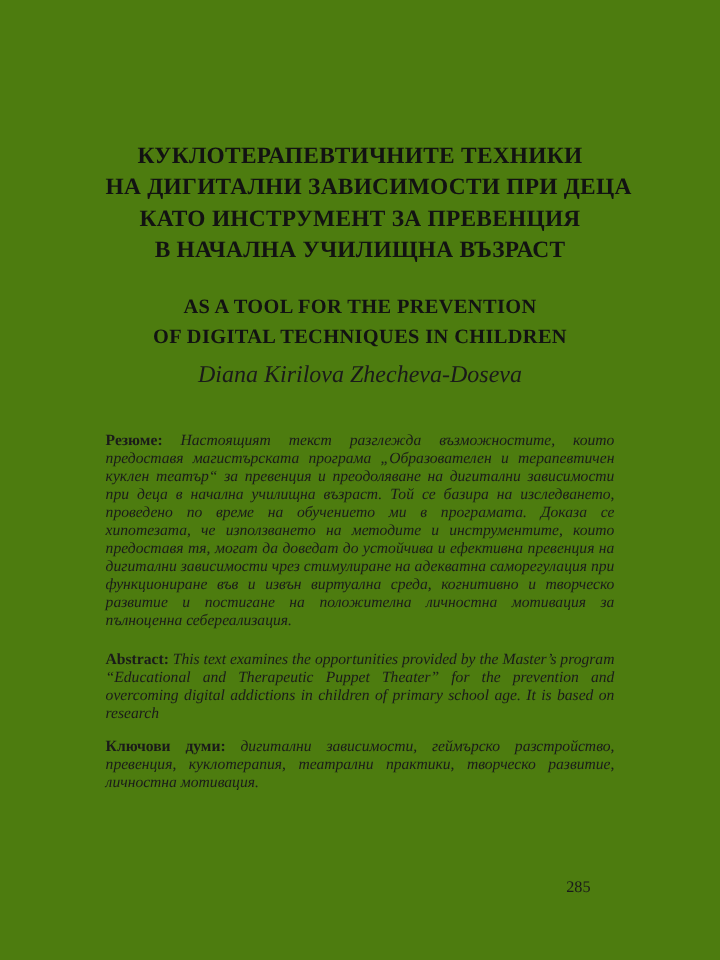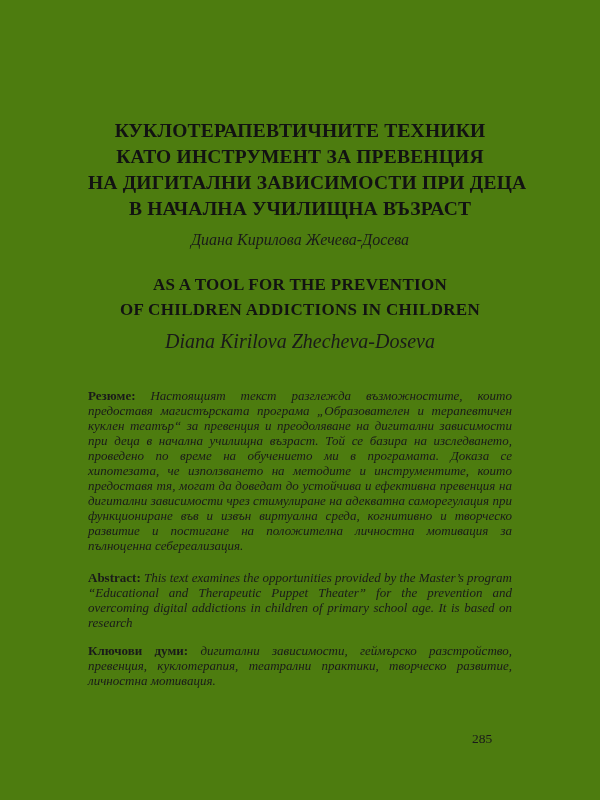--- a/index.html
+++ b/index.html
@@ -121,29 +121,28 @@
   }
 </style>
 </head>
 <body>
 
 <div class="page">
   <div class="content">
 
     <div class="title-block title-bg">
       <div class="title-line">КУКЛОТЕРАПЕВТИЧНИТЕ ТЕХНИКИ</div>
+      <div class="title-line">НА ДИГИТАЛНИ ЗАВИСИМОСТИ ПРИ ДЕЦА</div>
       <div class="title-line">КАТО ИНСТРУМЕНТ ЗА ПРЕВЕНЦИЯ</div>
-      <div class="title-line">НА ДИГИТАЛНИ ЗАВИСИМОСТИ ПРИ ДЕЦА</div>
       <div class="title-line">В НАЧАЛНА УЧИЛИЩНА ВЪЗРАСТ</div>
-      <div class="author">Диана Кирилова Жечева-Досева</div>
     </div>
 
     <div class="title-block title-en">
       <div class="title-line-en">AS A TOOL FOR THE PREVENTION</div>
-      <div class="title-line-en">OF CHILDREN ADDICTIONS IN CHILDREN</div>
+      <div class="title-line-en">OF DIGITAL TECHNIQUES IN CHILDREN</div>
       <div class="author-en">Diana Kirilova Zhecheva-Doseva</div>
     </div>
 
     <p class="para abstract-bg"><span class="lead">Резюме:</span> <span>Настоящият текст разглежда възможностите, които предоставя магистърската програма „Образователен и терапевтичен куклен театър“ за превенция и преодоляване на дигитални зависимости при деца в начална училищна възраст. Той се базира на изследването, проведено по време на обучението ми в програмата. Доказа се хипотезата, че използването на методите и инструментите, които предоставя тя, могат да доведат до устойчива и ефективна превенция на дигитални зависимости чрез стимулиране на адекватна саморегулация при функциониране във и извън виртуална среда, когнитивно и творческо развитие и постигане на положителна личностна мотивация за пълноценна себереализация.</span></p>
 
     <p class="para abstract-en"><span class="lead">Abstract:</span> <span>This text examines the opportunities provided by the Master’s program “Educational and Therapeutic Puppet Theater” for the prevention and overcoming digital addictions in children of primary school age. It is based on research</span></p>
 
     <p class="para keywords"><span class="lead">Ключови думи:</span> <span>дигитални зависимости, геймърско разстройство, превенция, куклотерапия, театрални практики, творческо развитие, личностна мотивация.</span></p>
 
   </div>

